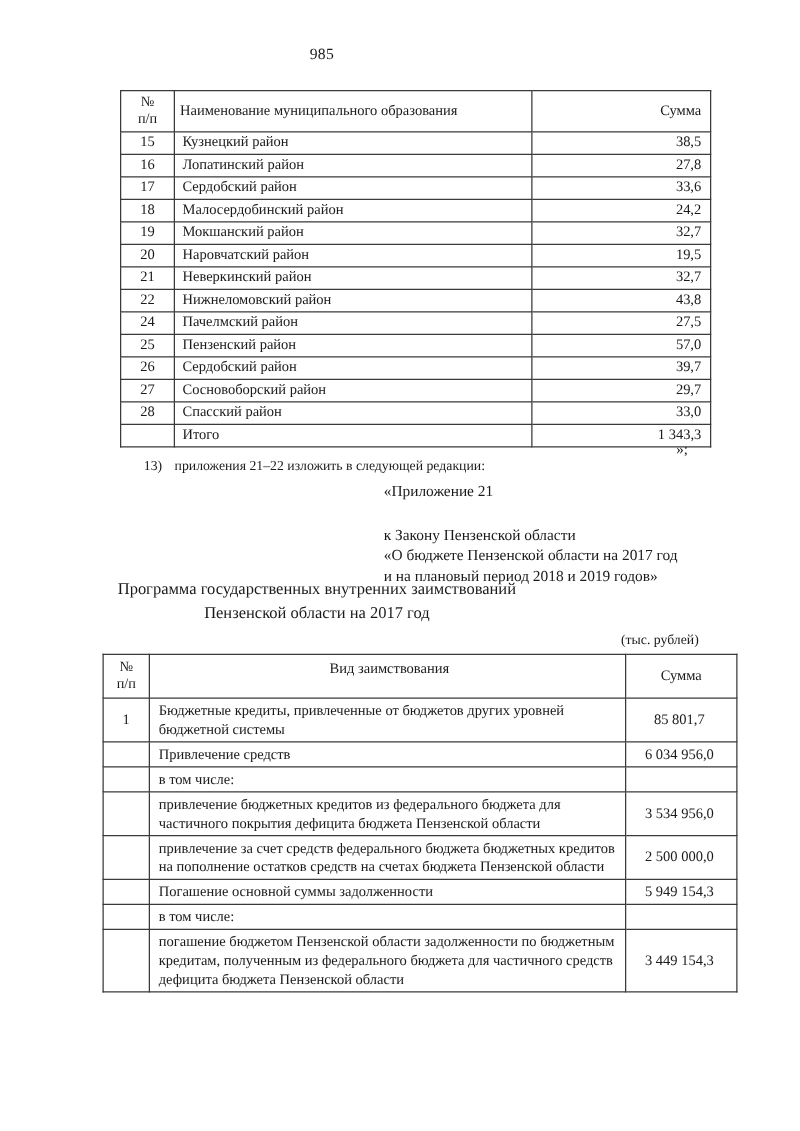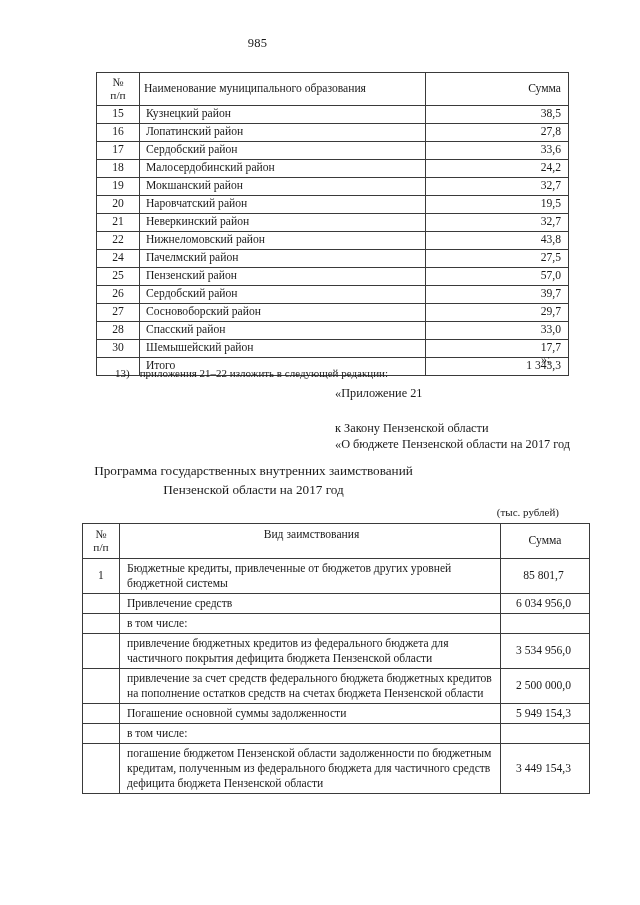--- a/index.html
+++ b/index.html
@@ -102,21 +102,20 @@
   }
   .para-13 .marker { margin-right: 10px; }
 
   
   .appendix-block {
     position: absolute;
     left: 307px;
     top: 385px;
     font-size: 12.3px;
     line-height: 1.32;
-    margin-left: 28px;
   }
   .appendix-block .gap { height: 19px; }
 
   
   .program-title {
     position: absolute;
     left: 0;
     top: 462px;
     width: 507px;
     text-align: center;
@@ -251,44 +250,40 @@
             <td class="c-num">27</td>
             <td class="c-name">Сосновоборский район</td>
             <td class="c-sum">29,7</td>
           </tr>
           <tr>
             <td class="c-num">28</td>
             <td class="c-name">Спасский район</td>
             <td class="c-sum">33,0</td>
           </tr>
           <tr>
-            <td class="c-num">30</td>
-            <td class="c-name">Шемышейский район</td>
-            <td class="c-sum">17,7</td>
-          </tr>
-          <tr>
             <td class="c-num"></td>
             <td class="c-name">Итого</td>
             <td class="c-sum">1 343,3</td>
           </tr>
         </tbody>
     </table>
   </div>
 
   <div class="closing-quote">»;</div>
 
   <div class="para-13">
     <span class="marker">13)</span><span>приложения 21–22 изложить в следующей редакции:</span>
   </div>
 
   <div class="appendix-block">
     <div>«Приложение 21</div>
     <div class="gap"></div>
     <div>к Закону Пензенской области</div>
     <div>«О бюджете Пензенской области на 2017 год</div>
+    <div>и на плановый период 2018 и 2019 годов»</div>
   </div>
 
   <div class="program-title">
     <div>Программа государственных внутренних заимствований</div>
     <div>Пензенской области на 2017 год</div>
   </div>
 
   <div class="units-note">(тыс. рублей)</div>
 
   <div class="table2-wrap">

